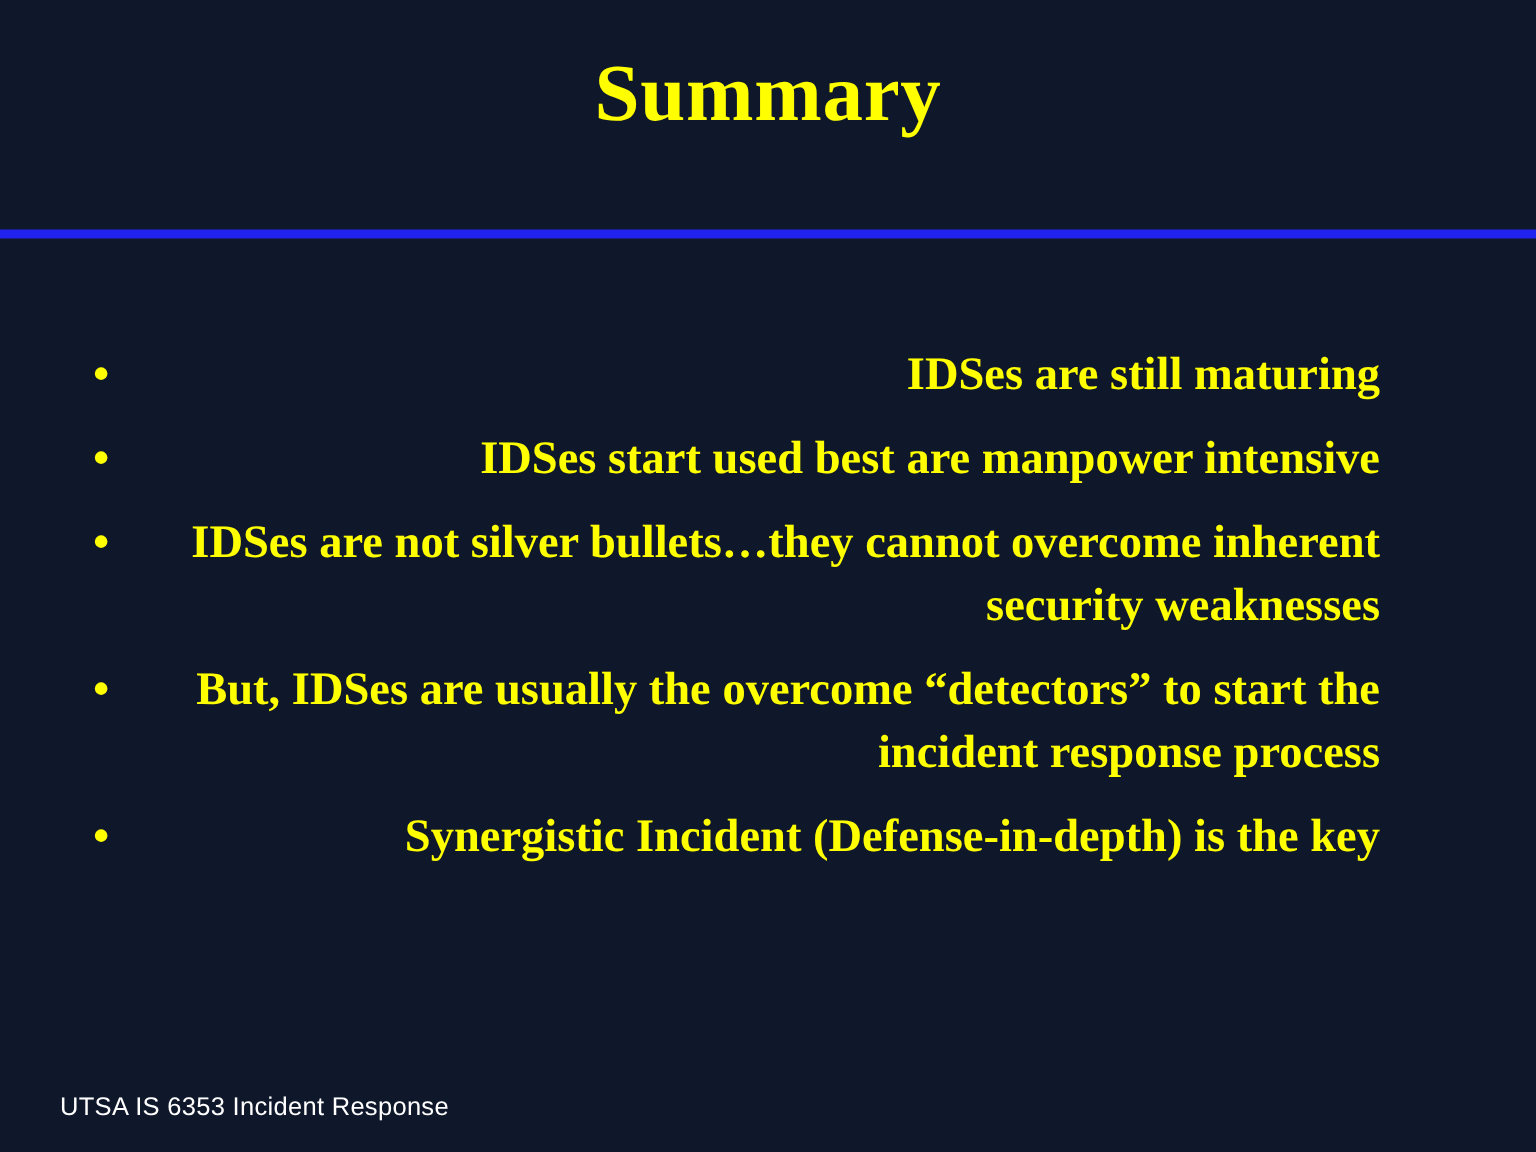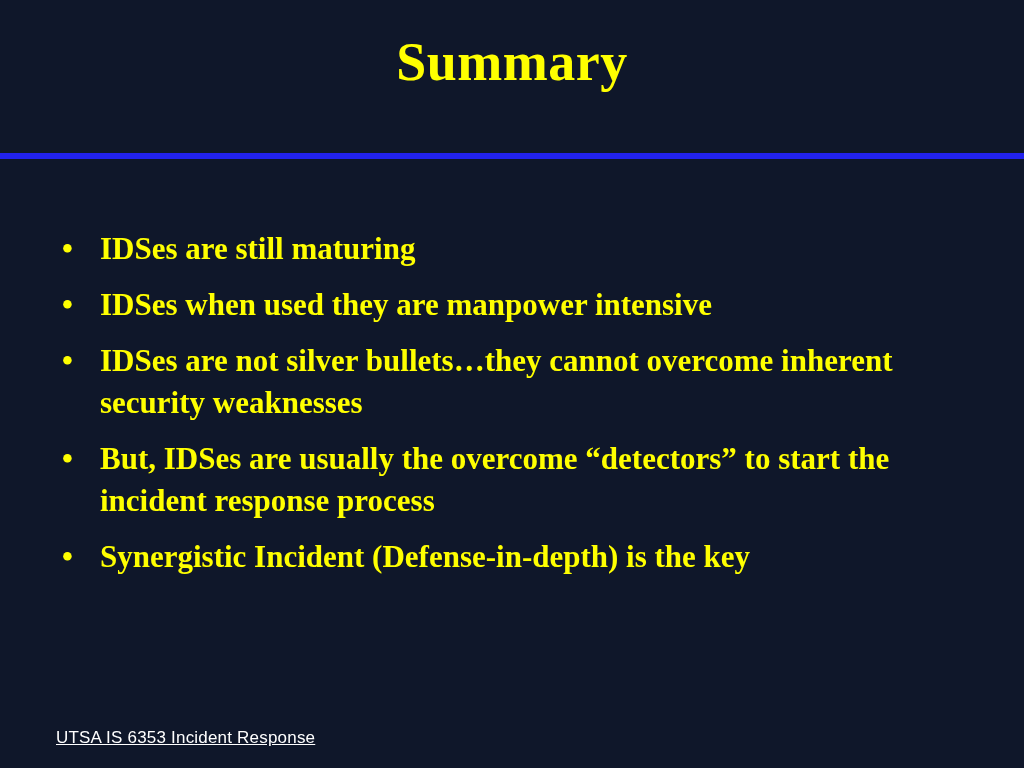--- a/index.html
+++ b/index.html
@@ -64,50 +64,50 @@
     position: absolute;
     left: 10px;
     top: 0;
     color: #ffff00;
     font-size: 31px;
     line-height: 42px;
   }
   .bullet-text {
     display: block;
     max-width: 820px;
+    text-align: right;
   }
   .footer {
     position: absolute;
-    left: 56px;
+    left: 40px;
     bottom: 20px;
     color: #ffffff;
     font-family: "Liberation Sans", sans-serif;
     font-size: 17px;
     font-weight: normal;
     letter-spacing: 0.2px;
-    text-decoration: underline;
   }
 </style>
 </head>
 <body>
 
 <div class="slide">
 
   <div class="slide-title">Summary</div>
 
   <div class="title-rule"></div>
 
   <ul class="bullet-list">
     <li class="bullet-item">
       <span class="marker">•</span>
       <span class="bullet-text">IDSes are still maturing</span>
     </li>
     <li class="bullet-item">
       <span class="marker">•</span>
-      <span class="bullet-text">IDSes when used they are manpower intensive</span>
+      <span class="bullet-text">IDSes start used best are manpower intensive</span>
     </li>
     <li class="bullet-item">
       <span class="marker">•</span>
       <span class="bullet-text">IDSes are not silver bullets…they cannot overcome inherent security weaknesses</span>
     </li>
     <li class="bullet-item">
       <span class="marker">•</span>
       <span class="bullet-text">But, IDSes are usually the overcome “detectors” to start the incident response process</span>
     </li>
     <li class="bullet-item">

